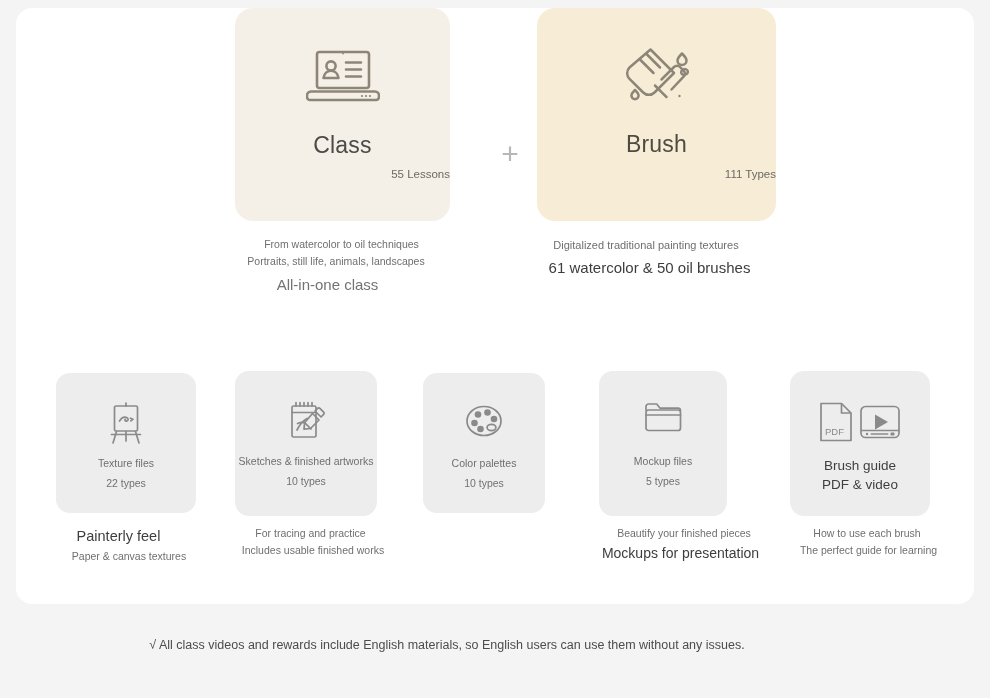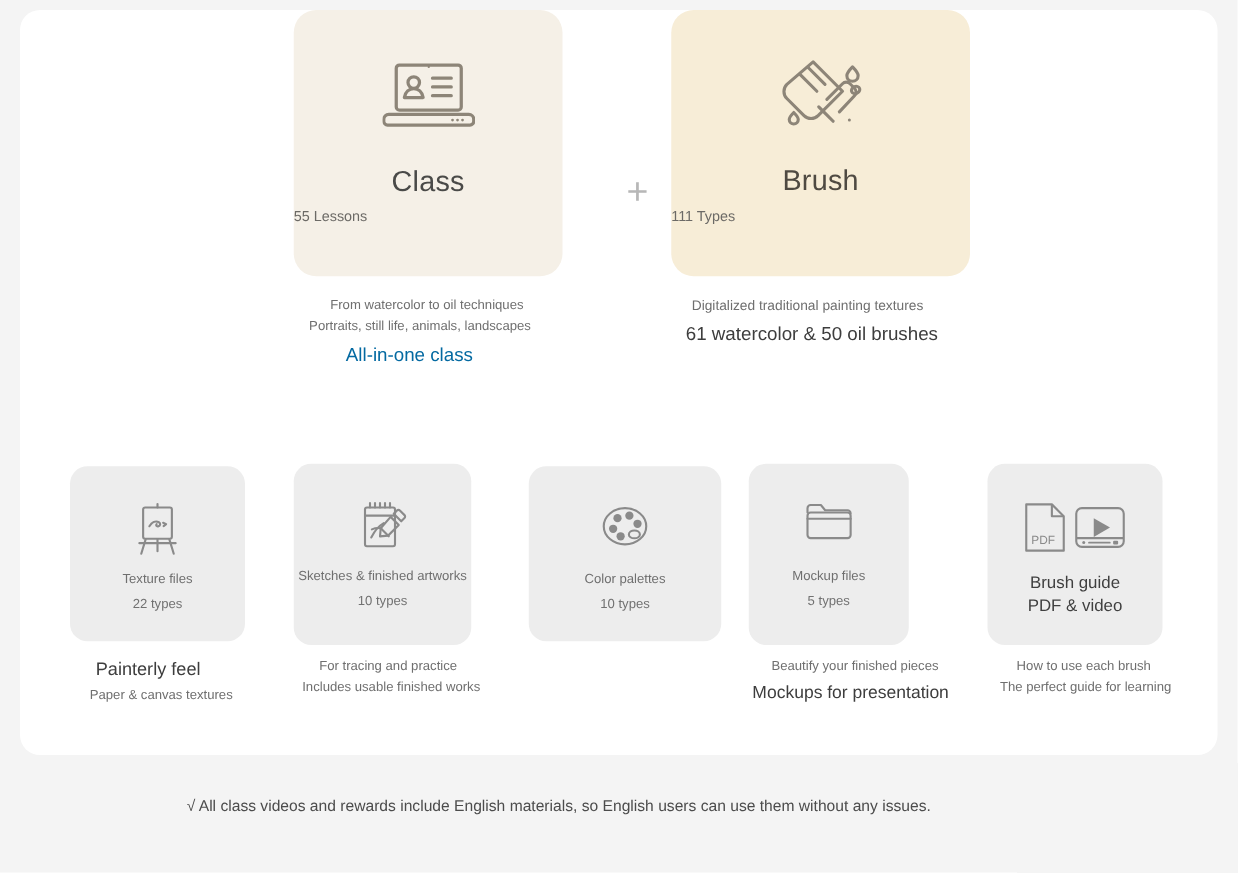--- a/index.html
+++ b/index.html
@@ -76,39 +76,39 @@
     font-weight: 400;
     letter-spacing: .2px;
   }
   .big-title.brush-title { top: 123px; color: #4f4a42; }
 
   .big-sub {
     position: absolute;
     left: 0;
     right: 0;
     top: 160px;
-    text-align: left;
+    text-align: right;
     font-size: 11.5px;
     color: #6c6a66;
   }
 
   .hero-lines {
     position: absolute;
     top: 228px;
     left: 0;
     width: 250px;
     text-align: center;
   }
   .hero-line {
     color: #6f6f6f;
     line-height: 1.65;
   }
   .hl-1 { font-size: 10.5px; }
   .hl-2 { font-size: 10.5px; }
-  .hl-3 { font-size: 15px; color: #0369a1; }
+  .hl-3 { font-size: 15px; color: #737373; }
 
   .hero-lines.left  .hl-1 { margin-left: -5px; }
   .hero-lines.left  .hl-2 { margin-left: -16px; }
   .hero-lines.left  .hl-3 { margin-left: -33px; margin-top: 2px; }
 
   .hero-lines.right .hl-1 { font-size: 11px; margin-left: 0px; }
   .hero-lines.right .hl-2 { font-size: 15px; color: #3d3d3d; margin-left: 7px; margin-top: 2px; }
 
   .plus-sign {
     position: absolute;
@@ -144,21 +144,21 @@
   .feature:nth-child(4) { left: 571px; }
   .feature:nth-child(5) { left: 755px; }
 
   .f-card {
     background: #ededed;
     border-radius: 14px;
     position: relative;
   }
   .feature:nth-child(1) .f-card { width: 140px; height: 140px; margin-left: 17px; margin-top: 13px; }
   .feature:nth-child(2) .f-card { width: 142px; height: 145px; margin-left: 14px; margin-top: 11px; }
-  .feature:nth-child(3) .f-card { width: 154px; height: 140px; margin-left: 18px; margin-top: 13px; text-decoration: underline; }
+  .feature:nth-child(3) .f-card { width: 122px; height: 140px; margin-left: 18px; margin-top: 13px; text-decoration: underline; }
   .feature:nth-child(4) .f-card { width: 128px; height: 145px; margin-left: 12px; margin-top: 11px; }
   .feature:nth-child(5) .f-card { width: 140px; height: 145px; margin-left: 19px; margin-top: 11px; }
 
   .f-icon {
     position: absolute;
     left: 0; right: 0;
     top: 28px;
     display: flex;
     justify-content: center;
     align-items: flex-start;

